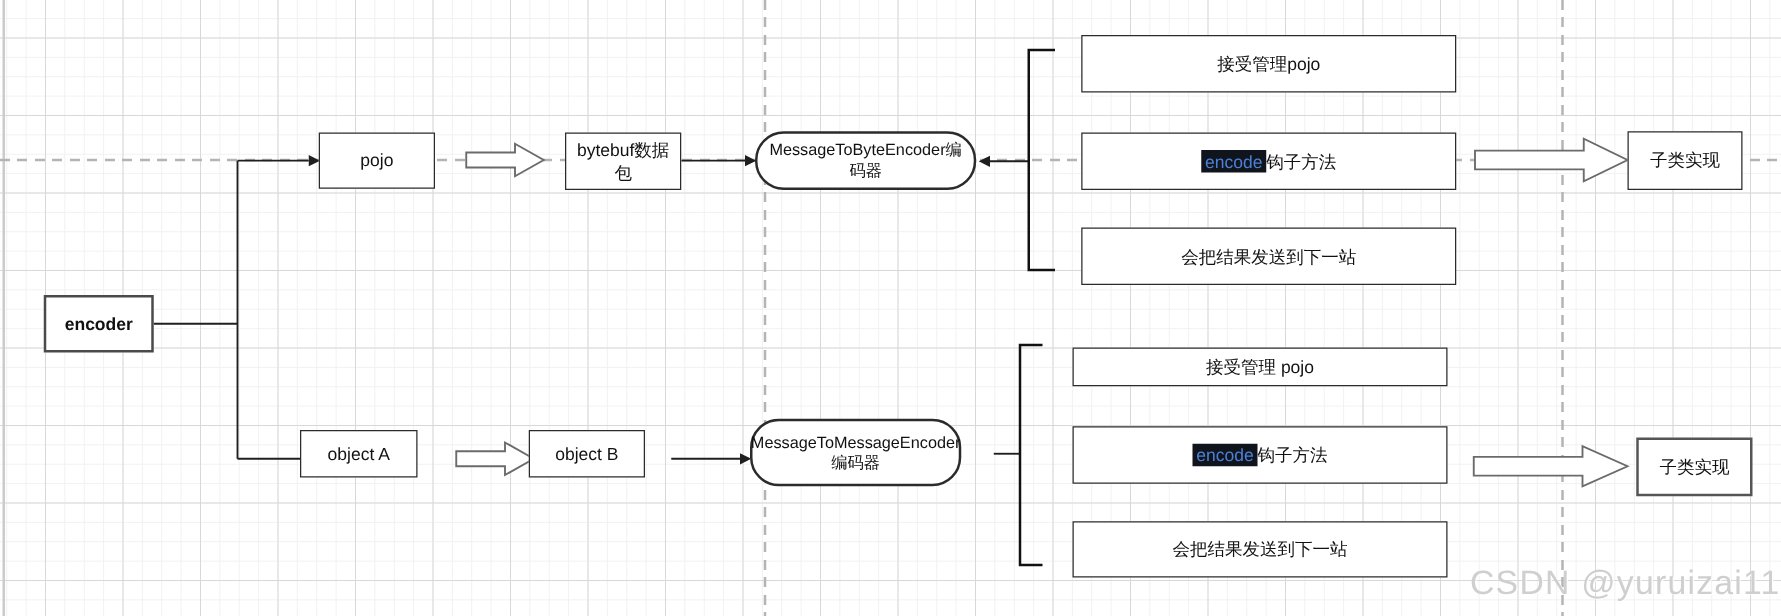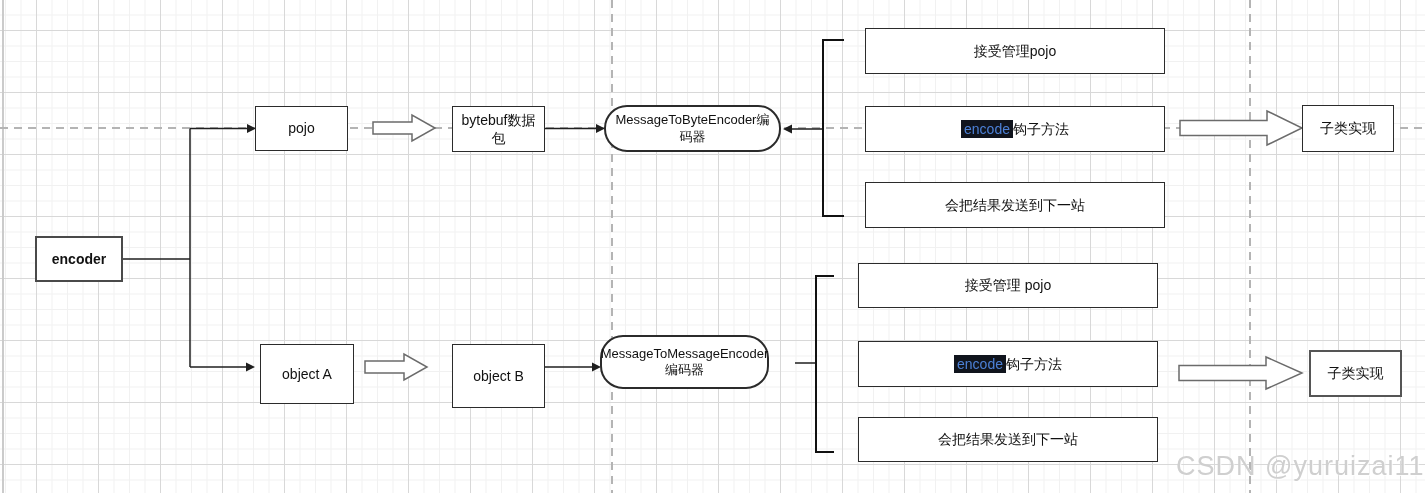--- a/index.html
+++ b/index.html
@@ -94,27 +94,27 @@
 
 <div class="node" style="left:865px;top:106px;width:300px;height:46px">
   <span class="hl">encode</span>
     <span>钩子方法</span>
 </div>
 
 <div class="node" style="left:865px;top:182px;width:300px;height:46px">会把结果发送到下一站</div>
 
 <div class="node" style="left:1302px;top:105px;width:92px;height:47px">子类实现</div>
 
-<div class="node" style="left:260px;top:344px;width:94px;height:60px">object A</div>
+<div class="node" style="left:240px;top:344px;width:94px;height:38px">object A</div>
 
-<div class="node" style="left:452px;top:344px;width:93px;height:64px">object B</div>
+<div class="node" style="left:423px;top:344px;width:93px;height:38px">object B</div>
 
 <div class="node bold2 big" style="left:600px;top:335px;width:169px;height:54px">MessageToMessageEncoder编码器</div>
 
-<div class="node" style="left:858px;top:263px;width:300px;height:45px">接受管理 pojo</div>
+<div class="node" style="left:858px;top:278px;width:300px;height:31px">接受管理 pojo</div>
 
 <div class="node" style="left:858px;top:341px;width:300px;height:46px">
   <span class="hl">encode</span>
     <span>钩子方法</span>
 </div>
 
 <div class="node" style="left:858px;top:417px;width:300px;height:45px">会把结果发送到下一站</div>
 
 <div class="node bold2" style="left:1309px;top:350px;width:93px;height:47px;border-color:#555">子类实现</div>
 

